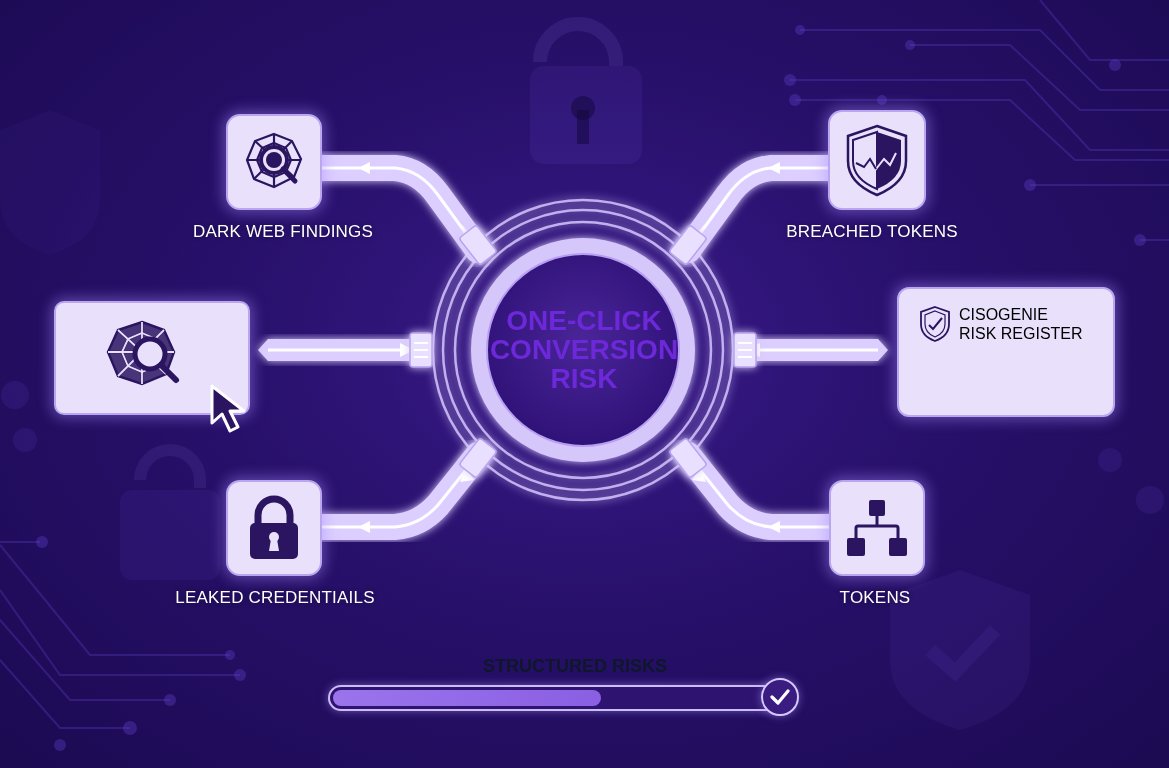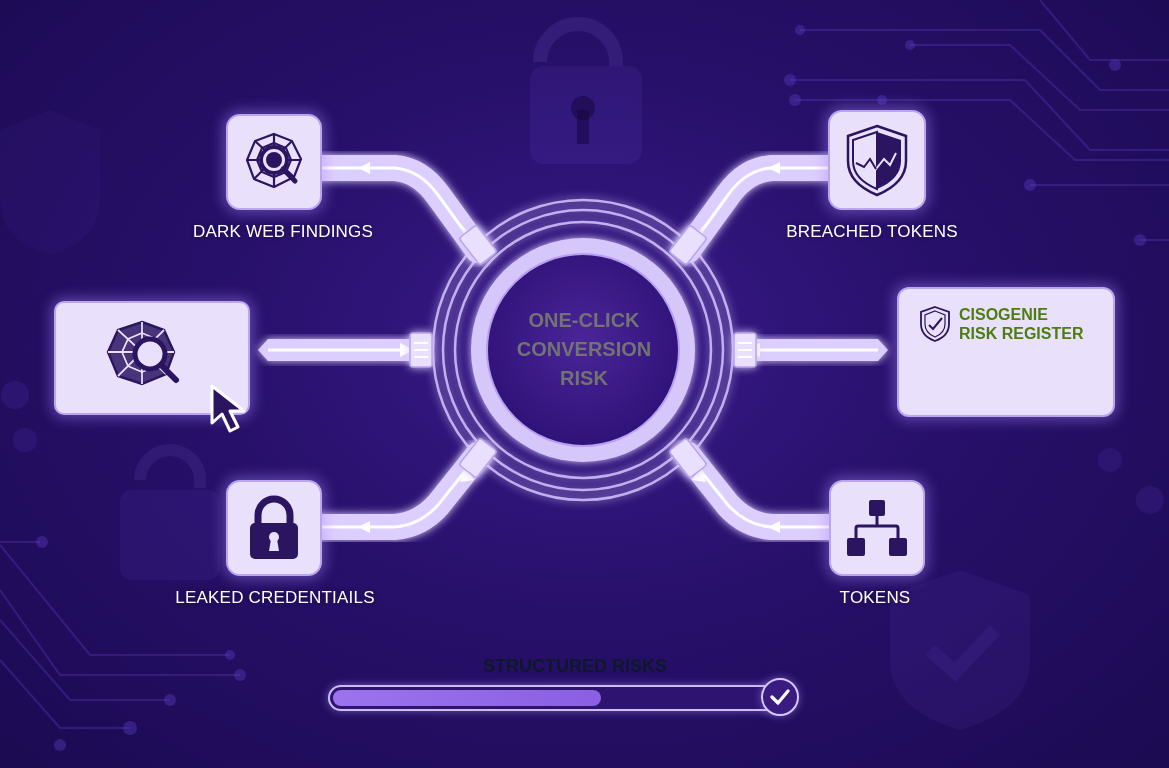--- a/index.html
+++ b/index.html
@@ -20,31 +20,31 @@
   .tile svg { display: block; }
 
   .label {
     position: absolute; color: #ffffff; font-weight: normal; font-size: 17px;
     letter-spacing: 0.2px; white-space: nowrap; transform: translateX(-50%);
     text-shadow: 0 0 4px rgba(0,0,0,0.4);
   }
 
   .center-text {
     position: absolute; left: 484px; top: 306px; width: 200px; text-align: center;
-    color: #737373; font-weight: bold; font-size: 20px; line-height: 29px;
+    color: #6d28d9; font-weight: bold; font-size: 28px; line-height: 29px;
   }
   .center-text div { display: block; }
 
   .register-card {
     position: absolute; left: 897px; top: 287px; width: 214px; height: 126px;
     background: #e9e1fb; border-radius: 12px; border: 2px solid #b9a6ef;
     box-shadow: 0 0 14px 3px rgba(170,140,255,0.45);
   }
   .reg-row { position: absolute; left: 20px; display: flex; align-items: center; }
-  .reg-text { color: #4d7c0f; font-weight: bold; font-size: 16px; line-height: 19px; margin-left: 8px; }
+  .reg-text { color: #000000; font-weight: normal; font-size: 16px; line-height: 19px; margin-left: 8px; }
   .reg-text.small { font-size: 15px; line-height: 18px; }
 
   .progress-title {
     position: absolute; left: 575px; top: 656px; transform: translateX(-50%);
     color: #0f172a; font-weight: bold; font-size: 18px; white-space: nowrap;
   }
   .progress-track {
     position: absolute; left: 328px; top: 685px; width: 455px; height: 22px;
     border: 2px solid #cbbdf5; border-radius: 13px; background: #2e1470;
     box-shadow: 0 0 8px rgba(180,150,255,0.5);

